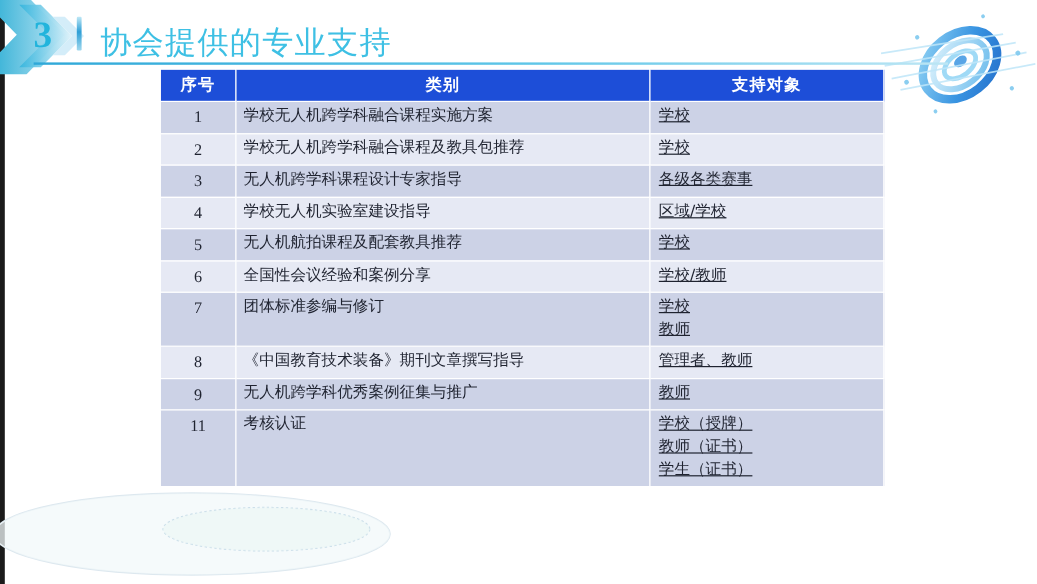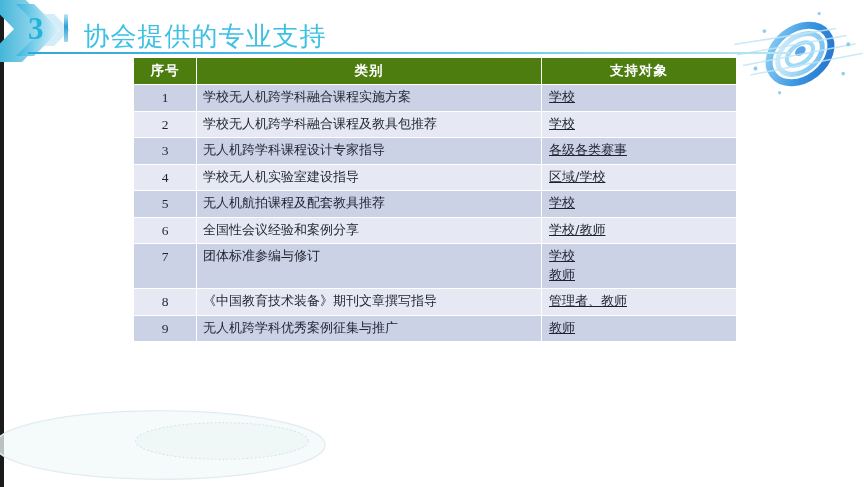--- a/index.html
+++ b/index.html
@@ -60,21 +60,21 @@
   table.support{
     border-collapse:collapse;
     width:603px;
     table-layout:fixed;
   }
   table.support col.c-no{width:63px;}
   table.support col.c-cat{width:345px;}
   table.support col.c-obj{width:195px;}
 
   table.support thead th{
-    background:#4d7c0f;
+    background:#1d4ed8;
     color:#ffffff;
     font-size:13.5px;
     font-weight:bold;
     height:22px;
     padding:2px 0;
     text-align:center;
     border:1px solid #ffffff;
     letter-spacing:1px;
     font-family:"DejaVu Sans","Liberation Sans",sans-serif;
     margin-left:20px;
@@ -247,17 +247,26 @@
               <span class="cellline">管理者、教师</span>
             </td>
           </tr>
           <tr class="odd">
             <td class="no">9</td>
             <td class="cat">无人机跨学科优秀案例征集与推广</td>
             <td class="obj">
               <span class="cellline">教师</span>
             </td>
           </tr>
+          <tr class="odd">
+            <td class="no">11</td>
+            <td class="cat">考核认证</td>
+            <td class="obj">
+              <span class="cellline">学校（授牌）</span>
+              <span class="cellline">教师（证书）</span>
+              <span class="cellline">学生（证书）</span>
+            </td>
+          </tr>
         </tbody>
     </table>
   </div>
 
 </div>
 
 </body></html>

